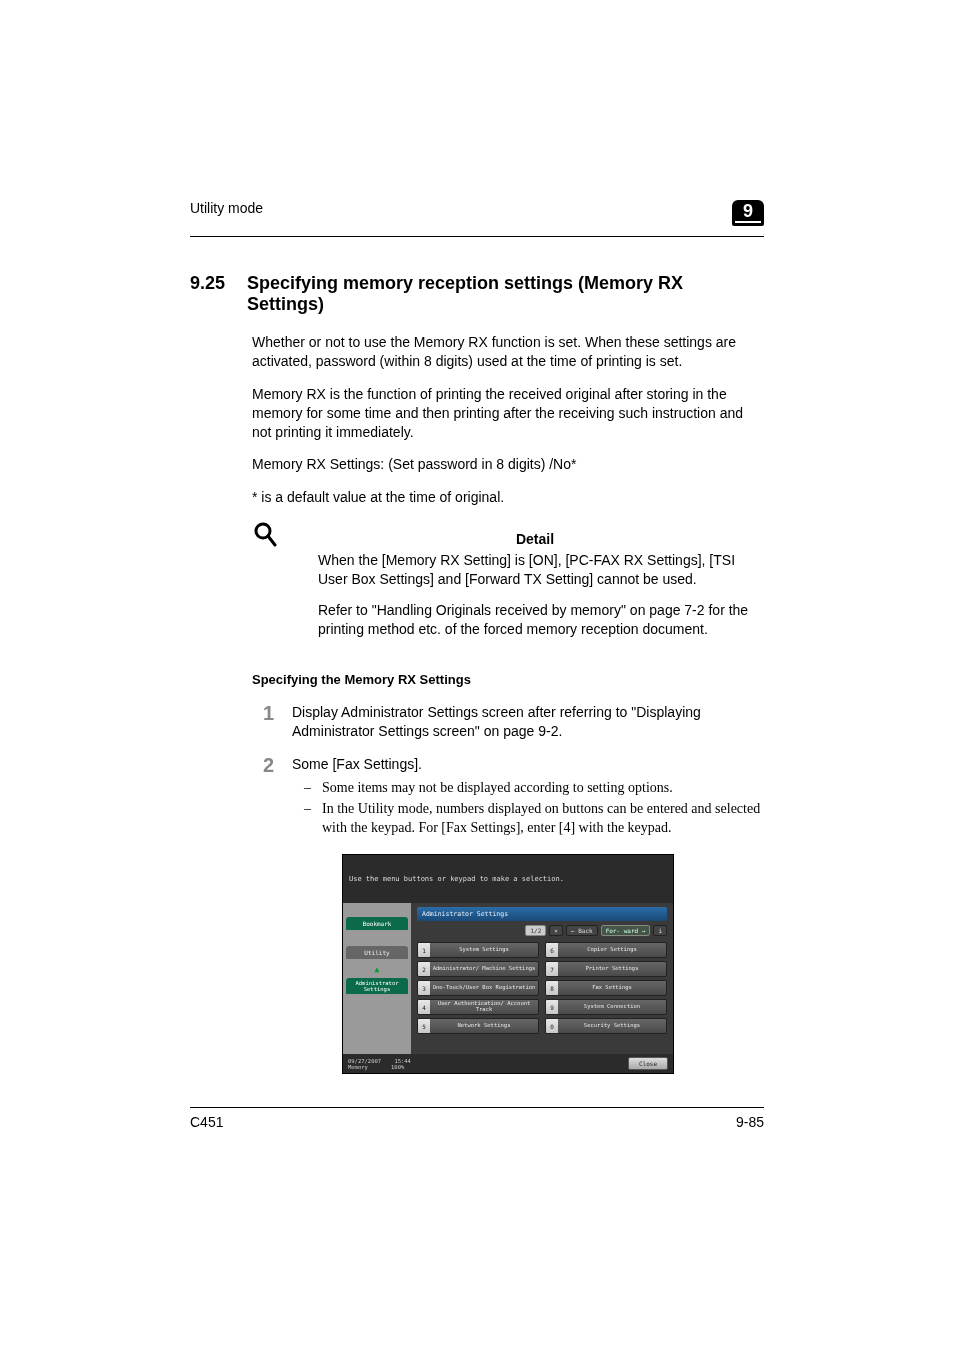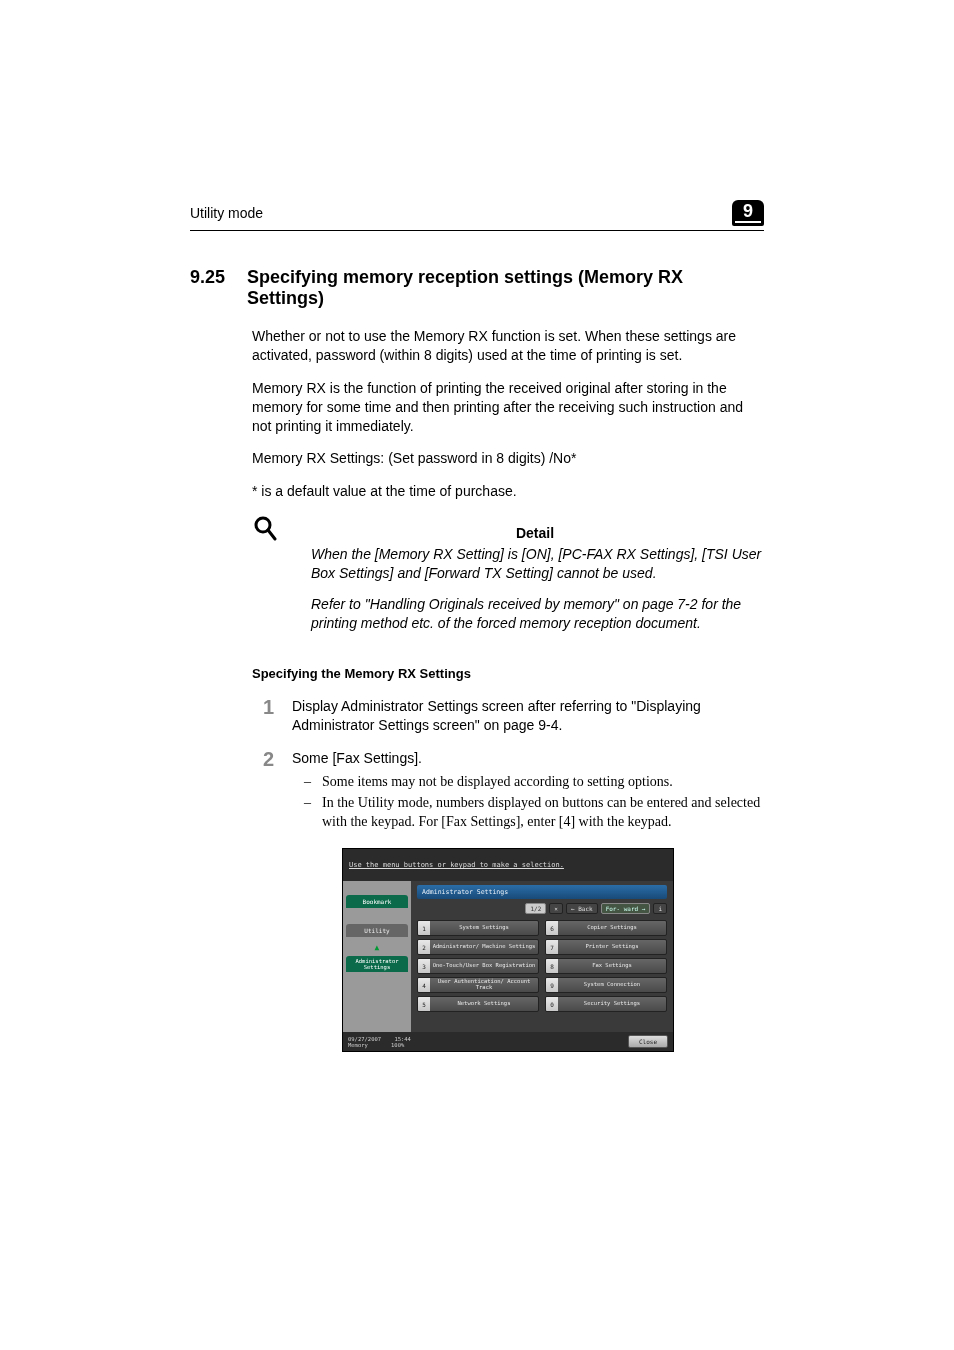--- a/index.html
+++ b/index.html
@@ -14,23 +14,23 @@
   .page {
     position: relative;
     box-sizing: border-box;
     width: 954px;
     height: 1350px;
     padding: 200px 190px 0 190px;
   }
   .running-head {
     display: flex;
     justify-content: space-between;
-    align-items: center;
+    align-items: flex-start;
     border-bottom: 1px solid #000;
-    padding-bottom: 4px;
+    padding-bottom: 10px;
     margin-bottom: 36px;
   }
   .running-head .left {
     font-size: 14px;
   }
   .chapter-badge {
     width: 32px;
     height: 26px;
     background: #000;
     color: #fff;
@@ -77,21 +77,21 @@
     text-align: center;
     line-height: 1;
   }
   .detail-body { flex: 1; margin-left: 18px; }
   .detail-title {
     font-weight: bold;
     font-size: 14px;
     margin: 10px 0 4px 0;
     text-align: center;
   }
-  .detail-body p { font-style: italic; font-size: 14px; margin: 0 0 12px 5px; line-height: 1.35; }
+  .detail-body p { font-size: 14px; margin: 0 0 12px 12px; line-height: 1.35; }
   .subhead {
     font-weight: bold;
     font-size: 13px;
     margin: 21px 0 16px 0;
   }
   .step {
     display: flex;
     gap: 18px;
     margin-bottom: 14px;
   }
@@ -127,23 +127,22 @@
   .shot {
     width: 330px;
     margin: 14px auto 0 auto;
     background: #2b2b2b;
     font-family: "Lucida Console", Consolas, monospace;
     font-size: 7px;
     color: #ddd;
     border: 1px solid #000;
   }
   .shot .topbar {
-    padding: 12px 6px;
+    padding: 20px 6px;
     color: #ddd;
-    text-decoration: underline;
   }
   .shot .main {
     display: flex;
   }
   .shot .side {
     width: 62px;
     background: #9a9a9a;
     padding: 14px 3px 60px 3px;
     display: flex;
     flex-direction: column;
@@ -261,41 +260,41 @@
 
   <div class="h2-row">
     <span class="num">9.25</span>
     <span>Specifying memory reception settings (Memory RX Settings)</span>
   </div>
 
   <div class="body-block">
     <p>Whether or not to use the Memory RX function is set. When these settings are activated, password (within 8 digits) used at the time of printing is set.</p>
     <p>Memory RX is the function of printing the received original after storing in the memory for some time and then printing after the receiving such instruction and not printing it immediately.</p>
     <p>Memory RX Settings: (Set password in 8 digits) /No*</p>
-    <p>* is a default value at the time of purchase.</p>
+    <p>* is a default value at the time of original.</p>
 
     <div class="detail-row">
       <div class="mag-icon">
         <svg width="24" height="28" viewBox="0 0 24 28">
           <circle cx="10" cy="10" r="7" fill="none" stroke="#000" stroke-width="3"></circle>
           <line x1="15" y1="15" x2="22" y2="24" stroke="#000" stroke-width="3" stroke-linecap="round"></line>
         </svg>
       </div>
       <div class="detail-body">
         <div class="detail-title">Detail</div>
         <p>When the [Memory RX Setting] is [ON], [PC-FAX RX Settings], [TSI User Box Settings] and [Forward TX Setting] cannot be used.</p>
         <p>Refer to "Handling Originals received by memory" on page 7-2 for the printing method etc. of the forced memory reception document.</p>
       </div>
     </div>
 
     <div class="subhead">Specifying the Memory RX Settings</div>
 
     <div class="step">
       <div class="n">1</div>
-      <div class="txt">Display Administrator Settings screen after referring to "Displaying Administrator Settings screen" on page 9-4.</div>
+      <div class="txt">Display Administrator Settings screen after referring to "Displaying Administrator Settings screen" on page 9-2.</div>
     </div>
 
     <div class="step">
       <div class="n">2</div>
       <div class="txt">
         <span>Some [Fax Settings].</span>
         <ul class="sub-list">
           <li>Some items may not be displayed according to setting options.</li>
           <li>In the Utility mode, numbers displayed on buttons can be entered and selected with the keypad. For [Fax Settings], enter [4] with the keypad.</li>
         </ul>
@@ -370,14 +369,18 @@
           <span>15:44</span><br>
           <span>Memory</span>&nbsp;&nbsp;&nbsp;&nbsp;&nbsp;&nbsp;
           <span>100%</span>
         </span>
         <span class="close-btn">Close</span>
       </div>
     </div>
 
   </div>
 
+  <div class="footer">
+    <span>C451</span>
+    <span>9-85</span>
+  </div>
 
 </div>
 
 </body></html>

